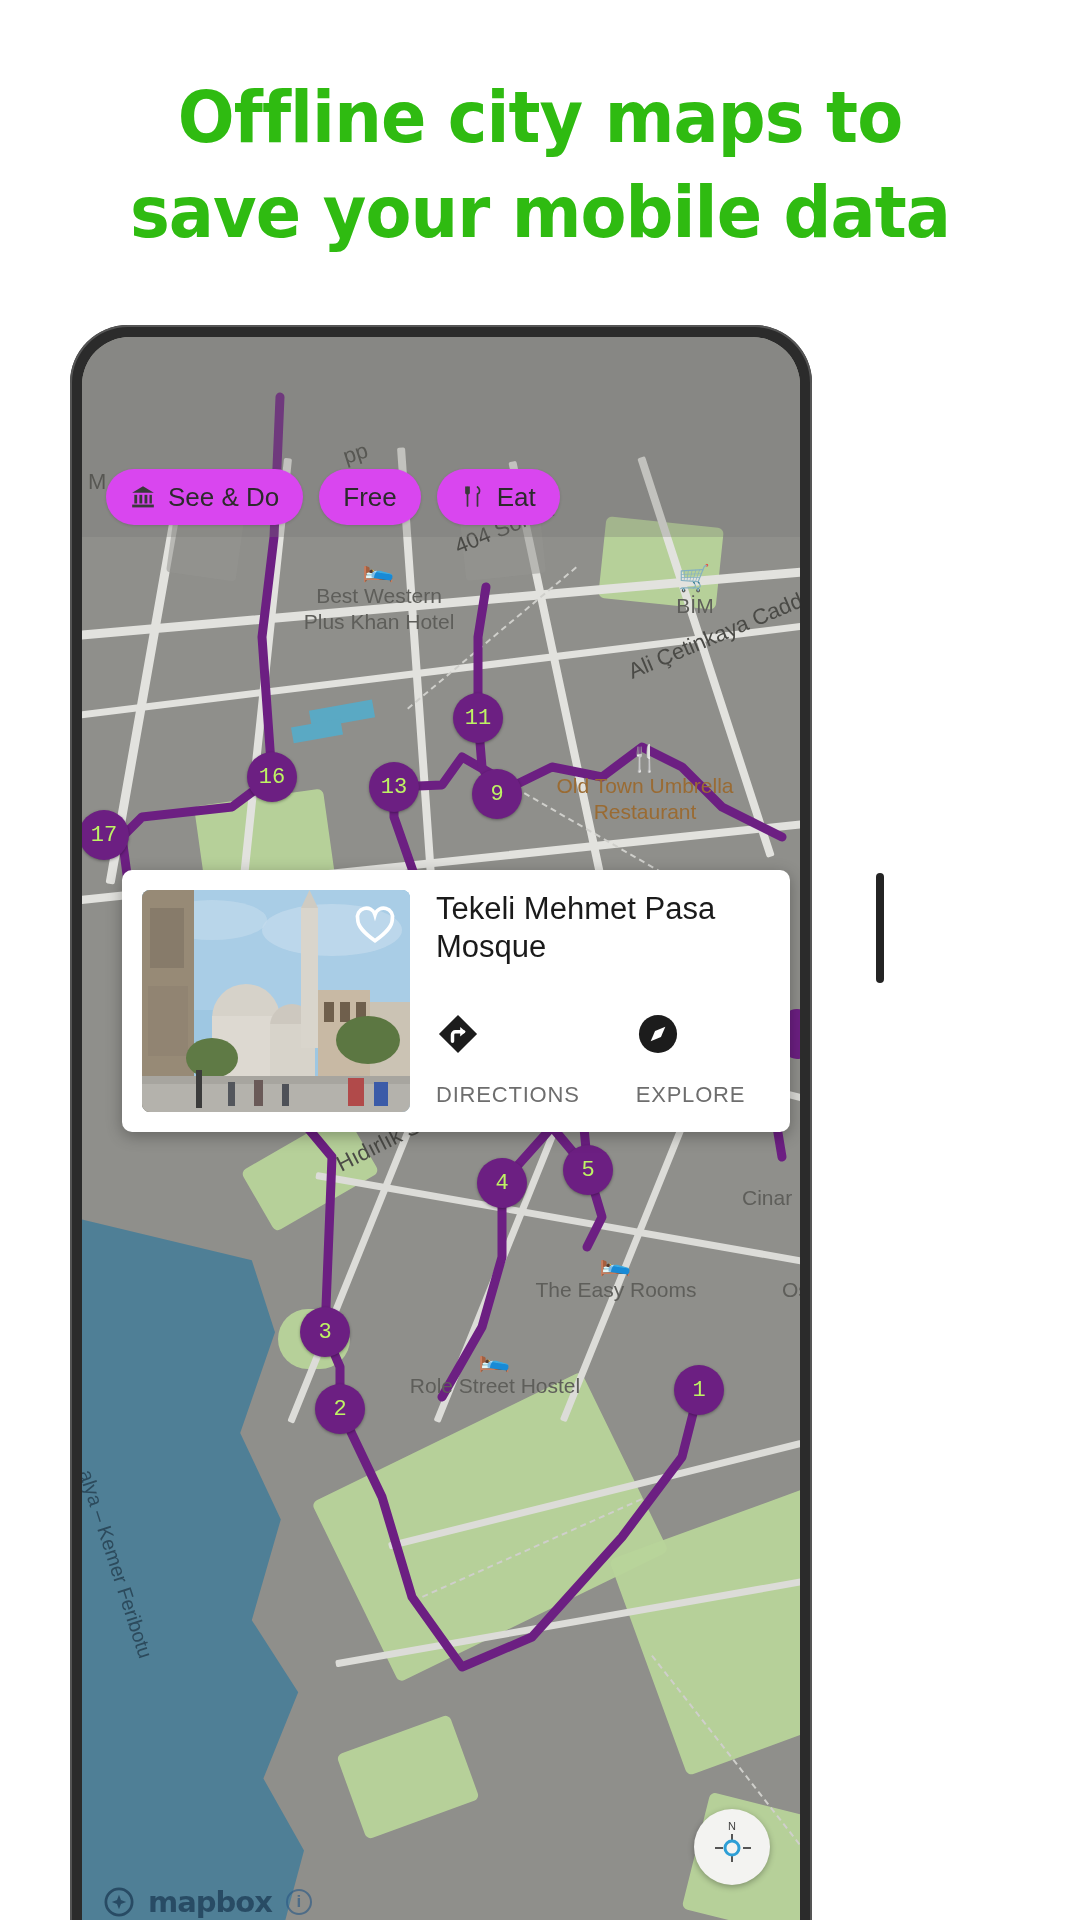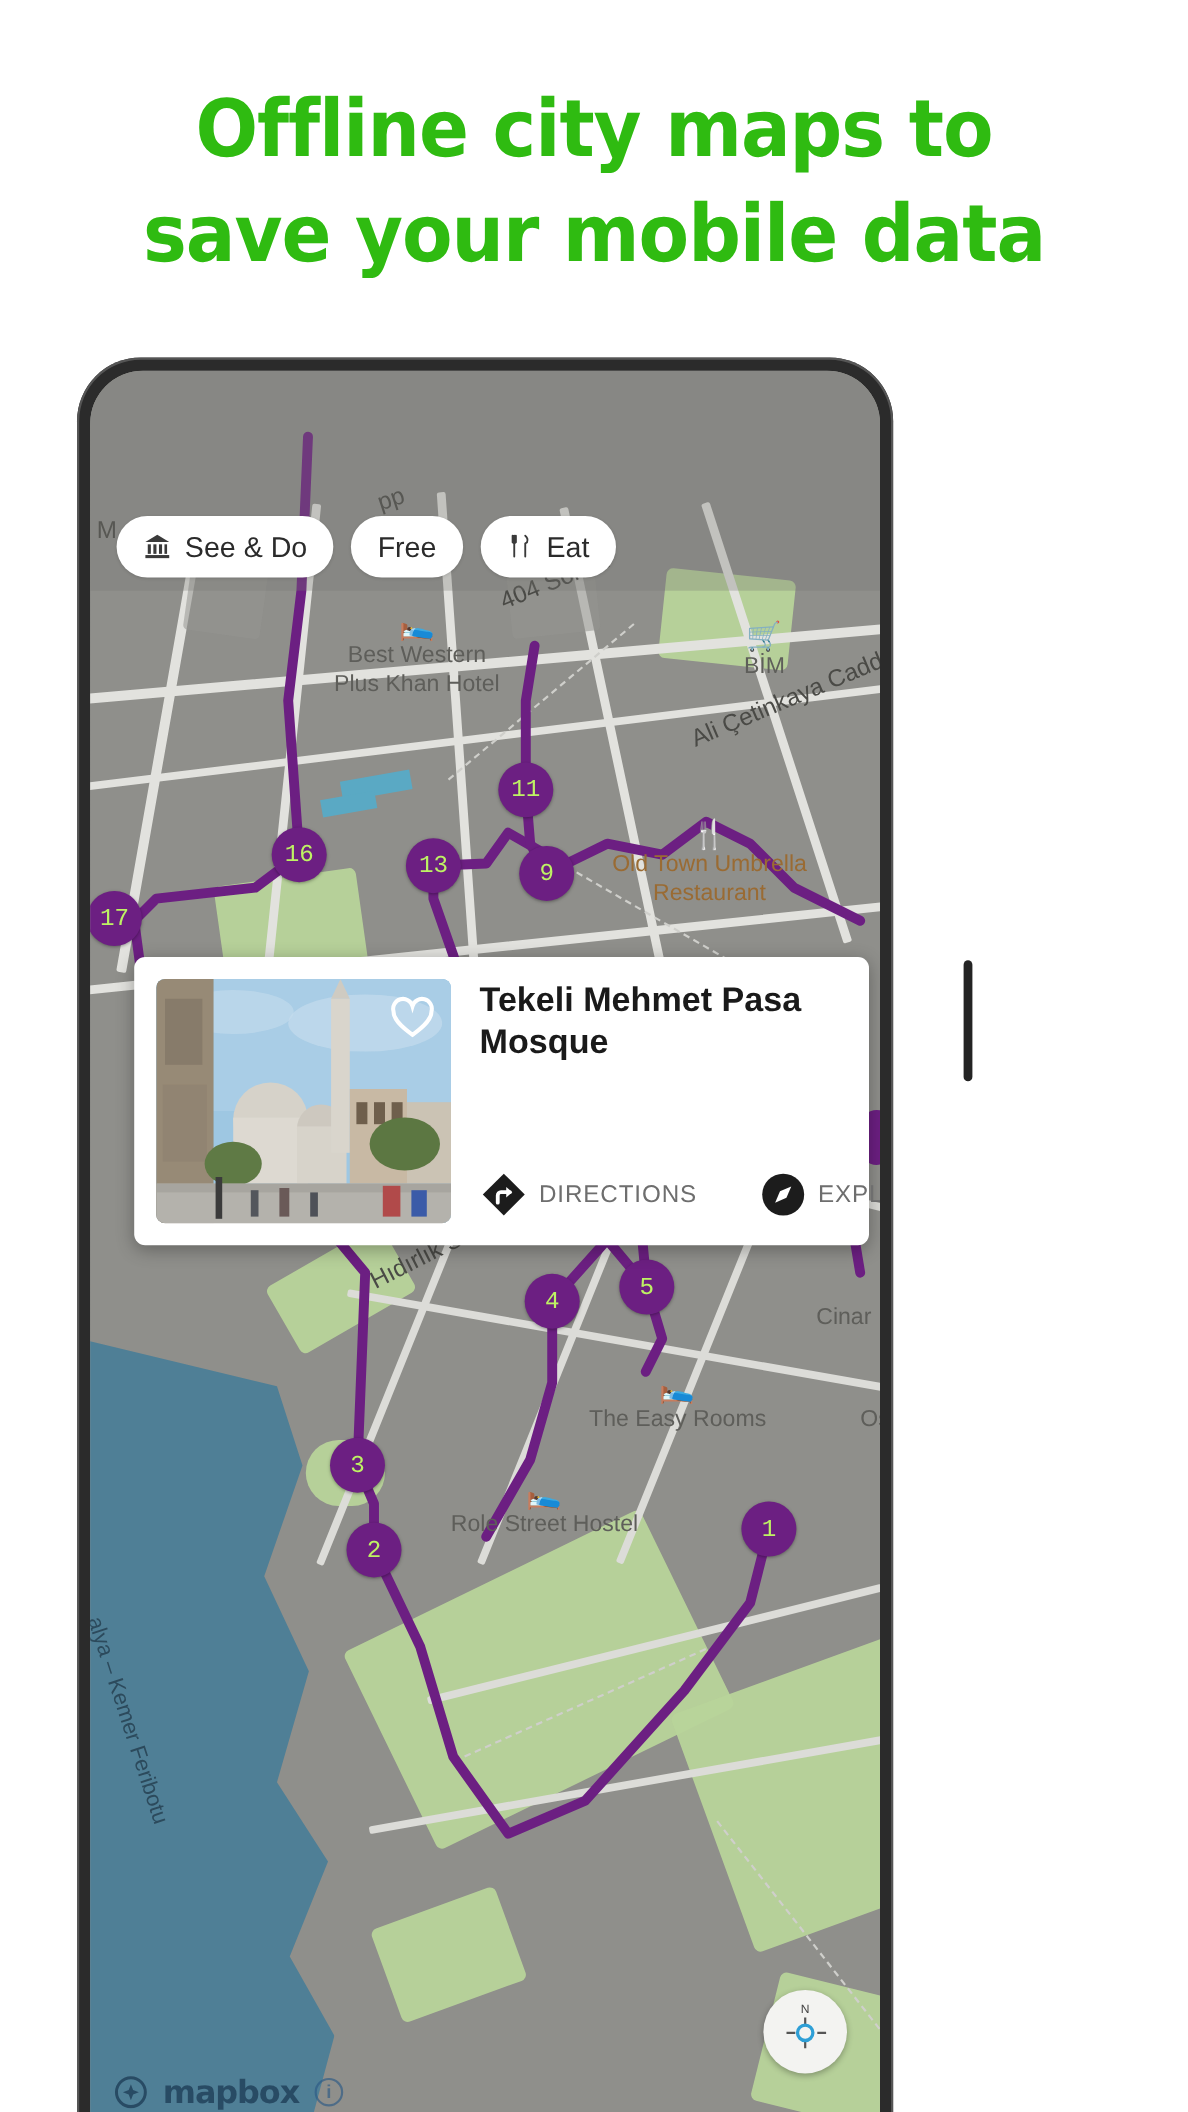--- a/index.html
+++ b/index.html
@@ -109,21 +109,21 @@
     box-shadow: 0 2px 5px rgba(0,0,0,.12);
   }
   .search-ph { color: #5b5b58; font-size: 29px; }
 
   
   .chips {
     position: absolute; left: 24px; top: 132px; height: 56px;
     display: flex; gap: 16px; align-items: center;
   }
   .chip {
-    height: 56px; border-radius: 28px; background: #ffffff;
+    height: 56px; border-radius: 28px; background: #d946ef;
     display: flex; align-items: center; gap: 12px; padding: 0 24px;
     font-size: 26px; color: #2b2b2b; white-space: nowrap;
     box-shadow: 0 1px 3px rgba(0,0,0,.14);
   }
   .chip svg { flex: 0 0 auto; }
 
   
   .card {
     position: absolute; left: 40px; top: 533px; width: 668px; height: 262px;
     background: #fff; border-radius: 10px;
@@ -133,26 +133,26 @@
   .card-photo {
     position: relative; width: 268px; height: 222px; border-radius: 8px;
     overflow: hidden; flex: 0 0 auto;
     background: linear-gradient(#8fc0de 0%, #b9d6e8 45%, #cfd6d4 60%, #b0a99e 100%);
   }
   .heart {
     position: absolute; right: 12px; top: 12px; width: 46px; height: 46px;
   }
   .card-body { flex: 1; padding-left: 26px; position: relative; }
   .card-title {
-    font-size: 31px; font-weight: bold; color: #1a1a1a; line-height: 38px;
+    font-size: 31px; font-weight: normal; color: #1a1a1a; line-height: 38px;
   }
   .card-actions {
     position: absolute; left: 26px; bottom: 4px; display: flex; gap: 56px;
   }
-  .action { display: flex; flex-direction: row; align-items: center; gap: 10px; }
+  .action { display: flex; flex-direction: column; align-items: flex-start; gap: 26px; }
   .action-label { font-size: 22px; color: #6e6e6e; letter-spacing: .8px; }
 
   
   .compass {
     position: absolute; right: 30px; bottom: 40px;
     width: 76px; height: 76px; border-radius: 50%;
     background: #f3f3f1; box-shadow: 0 2px 6px rgba(0,0,0,.3);
     display: flex; align-items: center; justify-content: center;
   }
   .attrib {

